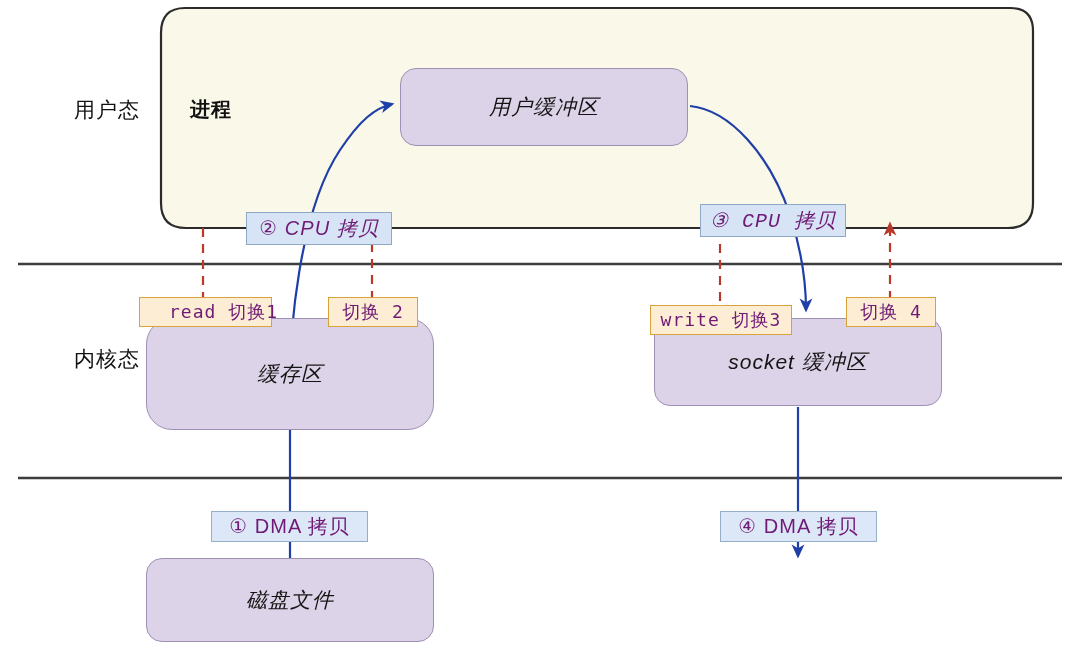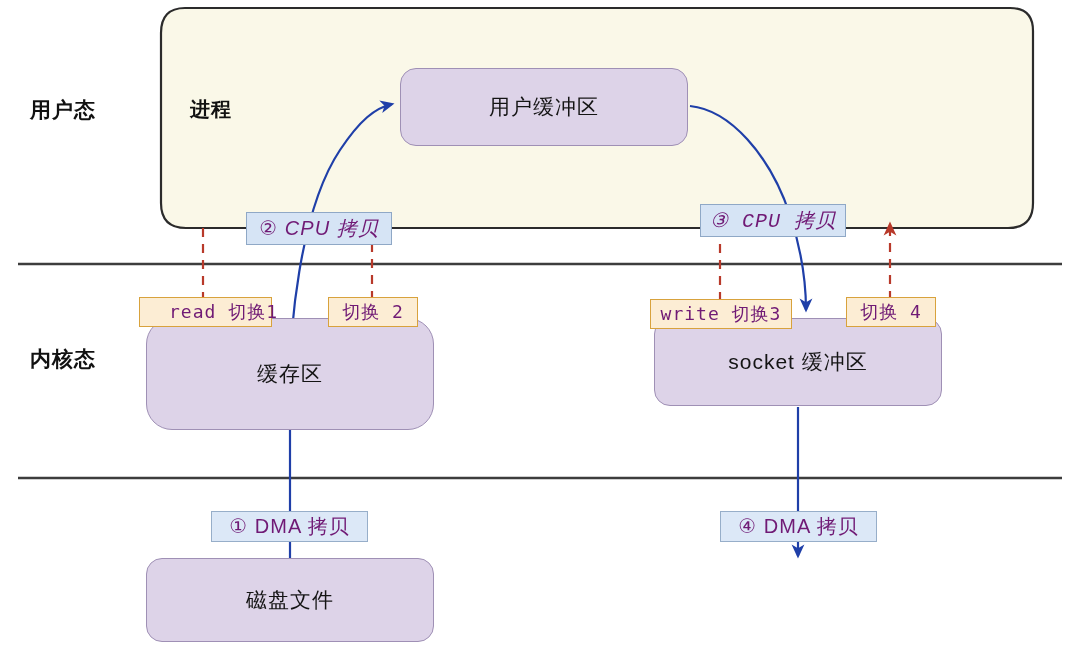--- a/index.html
+++ b/index.html
@@ -23,25 +23,26 @@
     top: 0;
     width: 1080px;
     height: 656px;
   }
   #svg-back { z-index: 1; }
   .html-layer { position: absolute; left:0; top:0; width:1080px; height:656px; z-index: 2; }
   .html-top   { position: absolute; left:0; top:0; width:1080px; height:656px; z-index: 4; }
 
   .side-label {
     position: absolute;
-    font-weight: bold;
+    font-weight: normal;
     font-size: 21px;
     color: #111111;
     letter-spacing: 1px;
     white-space: nowrap;
+    margin-left: 44px;
   }
   .proc-label {
     position: absolute;
     font-weight: bold;
     font-size: 20px;
     color: #111111;
     letter-spacing: 1px;
     white-space: nowrap;
   }
   .node {
@@ -49,20 +50,21 @@
     display: flex;
     align-items: center;
     justify-content: center;
     background: #ddd3e8;
     border: 1.6px solid #9f90b5;
     border-radius: 16px;
     color: #141414;
     font-size: 21px;
     letter-spacing: 1px;
     box-sizing: border-box;
+    font-style: italic;
   }
   .tag {
     position: absolute;
     display: flex;
     align-items: center;
     justify-content: center;
     box-sizing: border-box;
     white-space: nowrap;
     font-size: 20px;
     color: #701a75;
@@ -169,21 +171,21 @@
     </div>
 
     <div class="tag tag-switch" style="left:139px; top:249px; width:133px; height:30px;padding-left:36px;">
       <span>read 切换1</span>
     </div>
 
     <div class="tag tag-switch" style="left:328px; top:249px; width:90px; height:30px;">
       <span>切换 2</span>
     </div>
 
-    <div class="tag tag-switch" style="left:650px; top:251px; width:142px; height:30px;">
+    <div class="tag tag-switch" style="left:650px; top:257px; width:142px; height:30px;">
       <span>write 切换3</span>
     </div>
 
     <div class="tag tag-switch" style="left:846px; top:249px; width:90px; height:30px;">
       <span>切换 4</span>
     </div>
   </div>
 
 </div>
 

